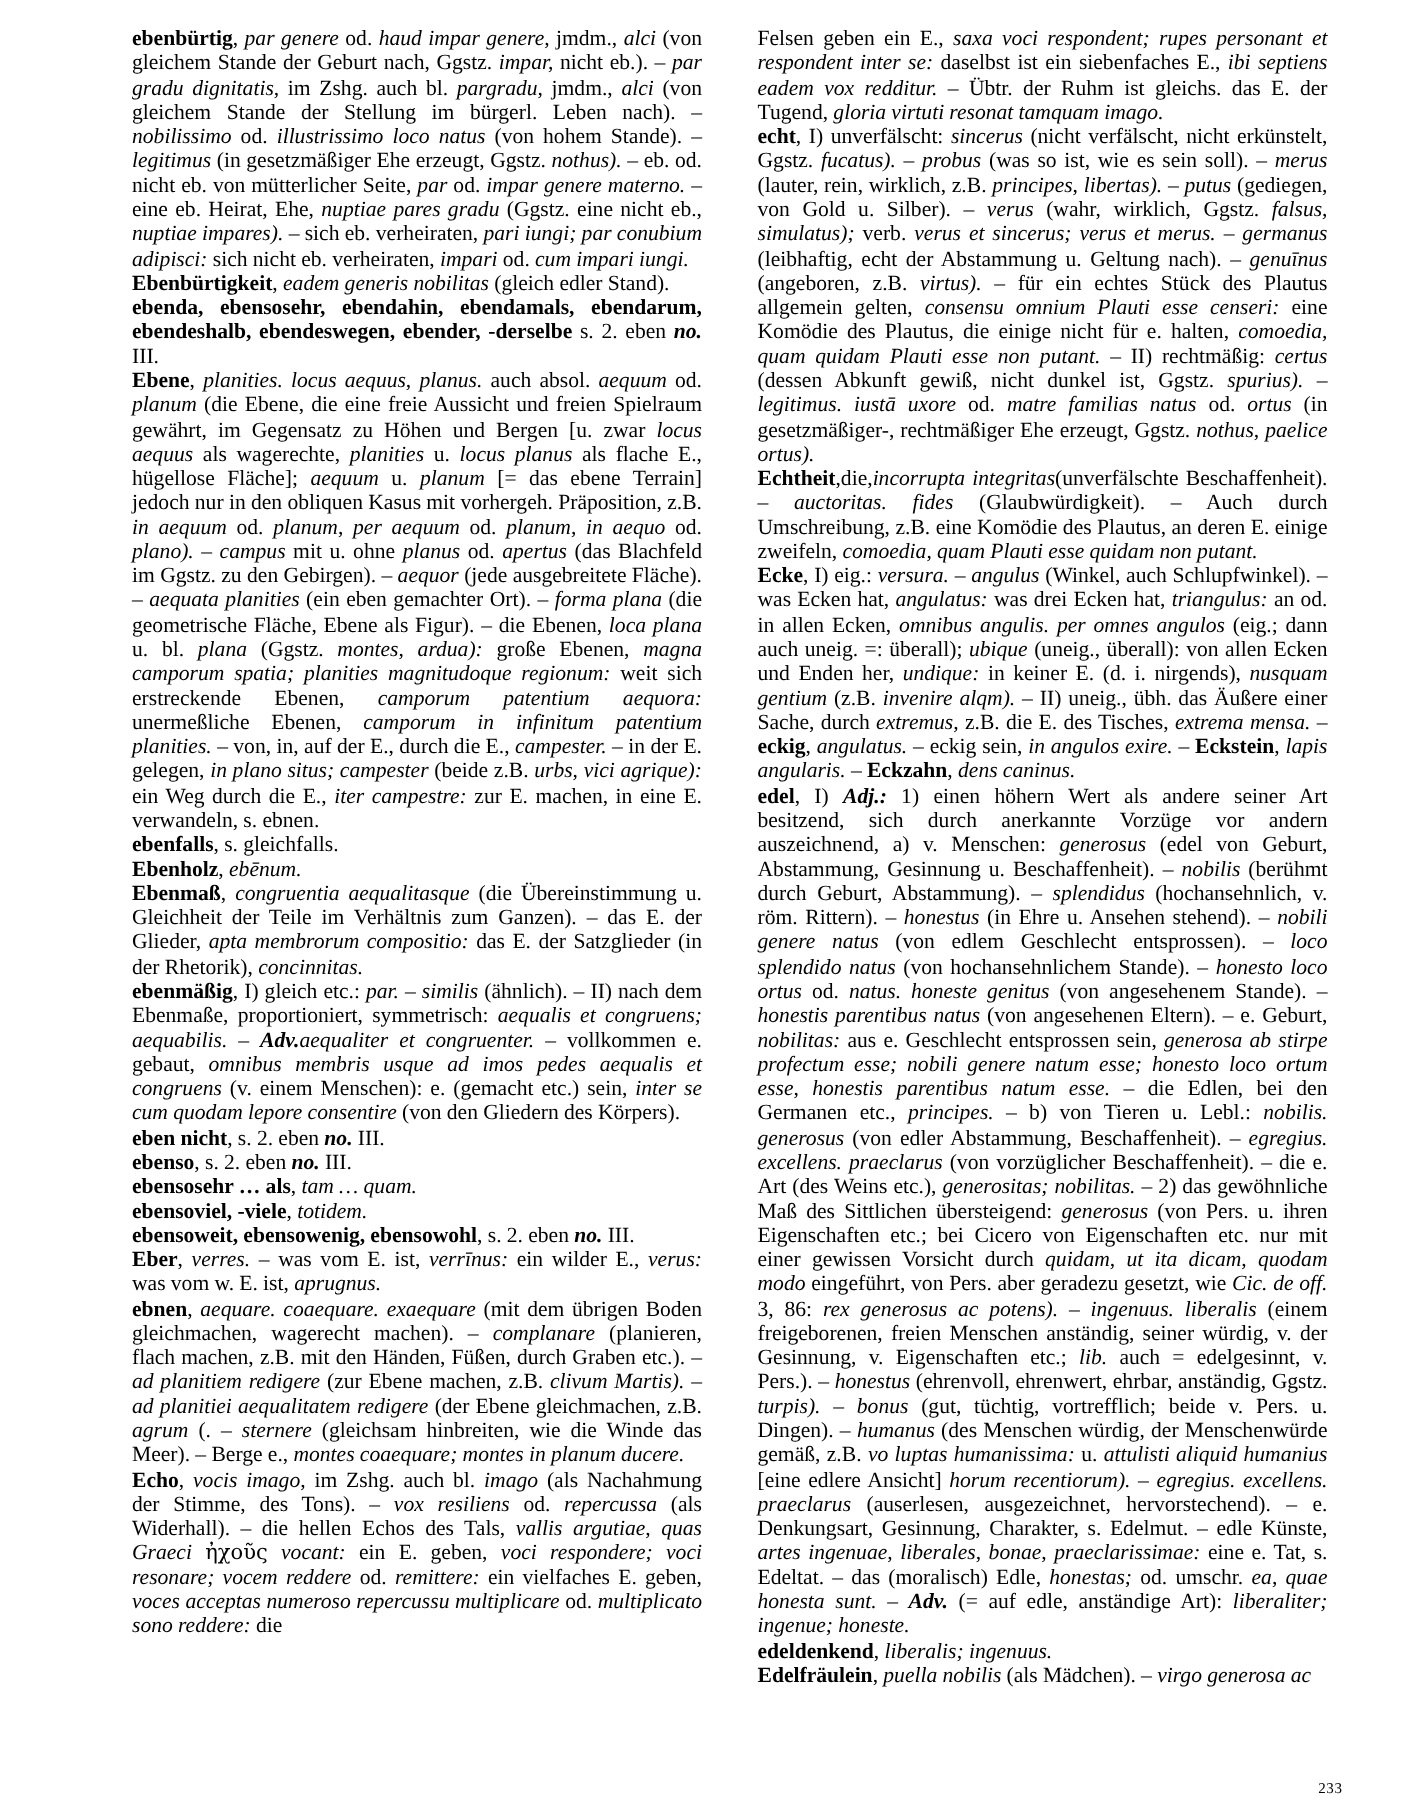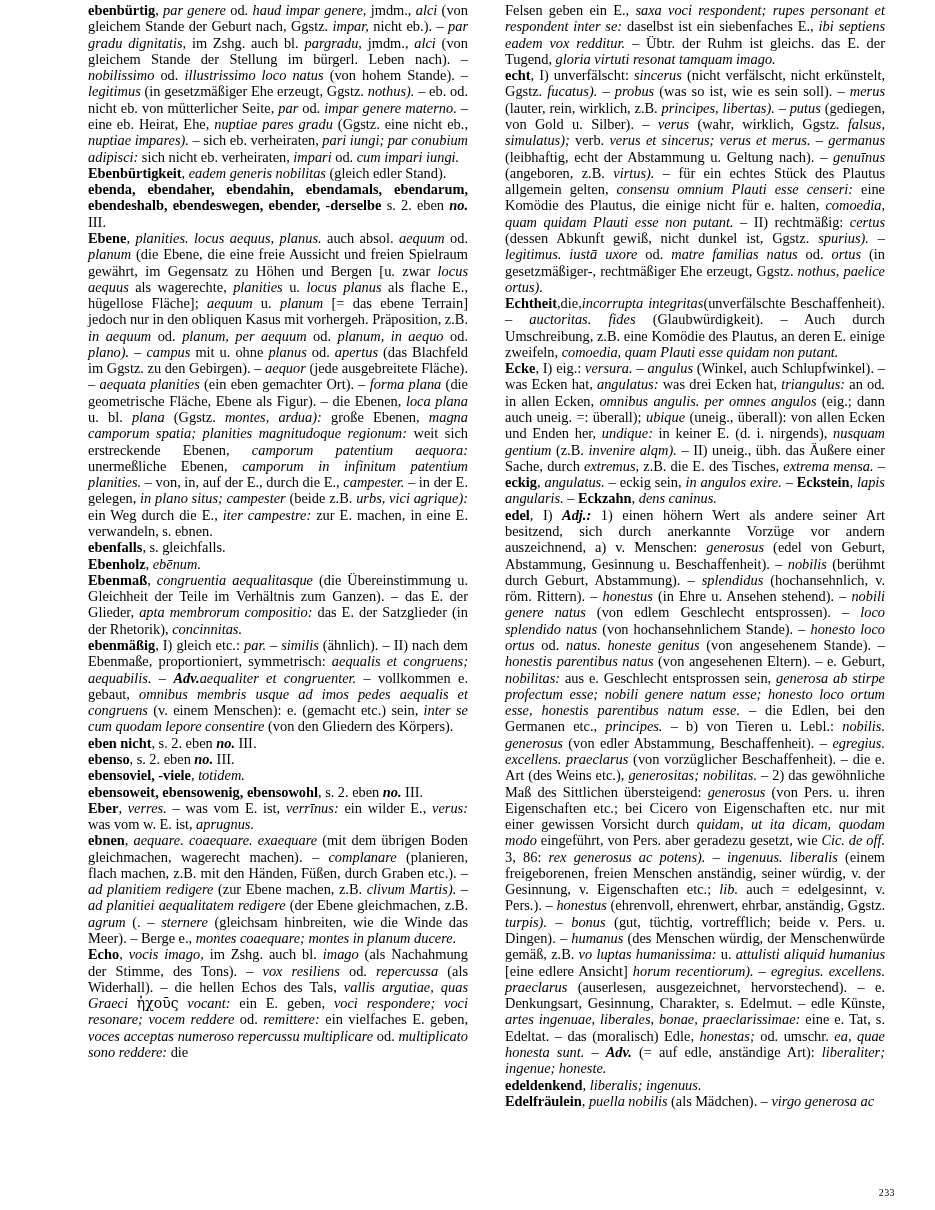--- a/index.html
+++ b/index.html
@@ -12,21 +12,21 @@
     height: 1210px;
     font-family: "Liberation Serif", "DejaVu Serif", serif;
     color: #000000;
     overflow: hidden;
   }
   .page {
     position: relative;
     width: 935px;
     height: 1210px;
     box-sizing: border-box;
-    padding: 2px 40px 0 88px;
+    padding: 18px 40px 0 88px;
     background: #fff;
   }
   .columns {
     display: flex;
     gap: 37px;
     align-items: flex-start;
   }
   .col {
     width: 380px;
     flex: 0 0 380px;
@@ -59,28 +59,29 @@
   .col p { text-align-last: left; }
 </style>
 </head>
 <body>
 
 <div class="page">
   <div class="columns">
     <div class="col" id="col-left">
         <p class="ind"><span class="hw">ebenbürtig</span>, <i>par genere</i> od. <i>haud impar genere,</i> jmdm., <i>alci</i> (von gleichem Stande der Geburt nach, Ggstz. <i>impar,</i> nicht eb.). – <i>par gradu dignitatis,</i> im Zshg. auch bl. <i>pargradu,</i> jmdm., <i>alci</i> (von gleichem Stande der Stellung im bürgerl. Leben nach). – <i>nobilissimo</i> od. <i>illustrissimo loco natus</i> (von hohem Stande). – <i>legitimus</i> (in gesetzmäßiger Ehe erzeugt, Ggstz. <i>nothus).</i> – eb. od. nicht eb. von mütterlicher Seite, <i>par</i> od. <i>impar genere materno.</i> – eine eb. Heirat, Ehe, <i>nuptiae pares gradu</i> (Ggstz. eine nicht eb., <i>nuptiae impares).</i> – sich eb. verheiraten, <i>pari iungi; par conubium adipisci:</i> sich nicht eb. verheiraten, <i>impari</i> od. <i>cum impari iungi.</i></p>
         <p class="ind"><span class="hw">Ebenbürtigkeit</span>, <i>eadem generis nobilitas</i> (gleich edler Stand).</p>
-        <p class="ind"><span class="hw">ebenda, ebendaher, ebendahin, ebendamals, ebendarum, ebendeshalb, ebendeswegen, ebender, -derselbe</span> s. 2. eben <span class="bi">no.</span> III.</p>
+        <p class="ind"><span class="hw">ebenda, ebensosehr, ebendahin, ebendamals, ebendarum, ebendeshalb, ebendeswegen, ebender, -derselbe</span> s. 2. eben <span class="bi">no.</span> III.</p>
         <p class="ind"><span class="hw">Ebene</span>, <i>planities. locus aequus, planus.</i> auch absol. <i>aequum</i> od. <i>planum</i> (die Ebene, die eine freie Aussicht und freien Spielraum gewährt, im Gegensatz zu Höhen und Bergen [u. zwar <i>locus aequus</i> als wagerechte, <i>planities</i> u. <i>locus planus</i> als flache E., hügellose Fläche]; <i>aequum</i> u. <i>planum</i> [= das ebene Terrain] jedoch nur in den obliquen Kasus mit vorhergeh. Präposition, z.B. <i>in aequum</i> od. <i>planum, per aequum</i> od. <i>planum, in aequo</i> od. <i>plano).</i> – <i>campus</i> mit u. ohne <i>planus</i> od. <i>apertus</i> (das Blachfeld im Ggstz. zu den Gebirgen). – <i>aequor</i> (jede ausgebreitete Fläche). – <i>aequata planities</i> (ein eben gemachter Ort). – <i>forma plana</i> (die geometrische Fläche, Ebene als Figur). – die Ebenen, <i>loca plana</i> u. bl. <i>plana</i> (Ggstz. <i>montes, ardua):</i> große Ebenen, <i>magna camporum spatia; planities magnitudoque regionum:</i> weit sich erstreckende Ebenen, <i>camporum patentium aequora:</i> unermeßliche Ebenen, <i>camporum in infinitum patentium planities.</i> – von, in, auf der E., durch die E., <i>campester.</i> – in der E. gelegen, <i>in plano situs; campester</i> (beide z.B. <i>urbs, vici agrique):</i> ein Weg durch die E., <i>iter campestre:</i> zur E. machen, in eine E. verwandeln, s. ebnen.</p>
         <p class="ind"><span class="hw">ebenfalls</span>, s. gleichfalls.</p>
         <p class="ind"><span class="hw">Ebenholz</span>, <i>ebēnum.</i></p>
         <p class="ind"><span class="hw">Ebenmaß</span>, <i>congruentia aequalitasque</i> (die Übereinstimmung u. Gleichheit der Teile im Verhältnis zum Ganzen). – das E. der Glieder, <i>apta membrorum compositio:</i> das E. der Satzglieder (in der Rhetorik), <i>concinnitas.</i></p>
         <p class="ind"><span class="hw">ebenmäßig</span>, I) gleich etc.: <i>par.</i> – <i>similis</i> (ähnlich). – II) nach dem Ebenmaße, proportioniert, symmetrisch: <i>aequalis et congruens; aequabilis.</i> – <span class="bi">Adv.</span><i>aequaliter et congruenter.</i> – vollkommen e. gebaut, <i>omnibus membris usque ad imos pedes aequalis et congruens</i> (v. einem Menschen): e. (gemacht etc.) sein, <i>inter se cum quodam lepore consentire</i> (von den Gliedern des Körpers).</p>
         <p class="ind"><span class="hw">eben nicht</span>, s. 2. eben <span class="bi">no.</span> III.</p>
         <p class="ind"><span class="hw">ebenso</span>, s. 2. eben <span class="bi">no.</span> III.</p>
+        <p class="ind"><span class="hw">ebensosehr … als</span>, <i>tam … quam.</i></p>
         <p class="ind"><span class="hw">ebensoviel, -viele</span>, <i>totidem.</i></p>
         <p class="ind"><span class="hw">ebensoweit, ebensowenig, ebensowohl</span>, s. 2. eben <span class="bi">no.</span> III.</p>
         <p class="ind"><span class="hw">Eber</span>, <i>verres.</i> – was vom E. ist, <i>verrīnus:</i> ein wilder E., <i>verus:</i> was vom w. E. ist, <i>aprugnus.</i></p>
         <p class="ind"><span class="hw">ebnen</span>, <i>aequare. coaequare. exaequare</i> (mit dem übrigen Boden gleichmachen, wagerecht machen). – <i>complanare</i> (planieren, flach machen, z.B. mit den Händen, Füßen, durch Graben etc.). – <i>ad planitiem redigere</i> (zur Ebene machen, z.B. <i>clivum Martis).</i> – <i>ad planitiei aequalitatem redigere</i> (der Ebene gleichmachen, z.B. <i>agrum</i> (. – <i>sternere</i> (gleichsam hinbreiten, wie die Winde das Meer). – Berge e., <i>montes coaequare; montes in planum ducere.</i></p>
         <p class="ind"><span class="hw">Echo</span>, <i>vocis imago,</i> im Zshg. auch bl. <i>imago</i> (als Nachahmung der Stimme, des Tons). – <i>vox resiliens</i> od. <i>repercussa</i> (als Widerhall). – die hellen Echos des Tals, <i>vallis argutiae, quas Graeci</i> <span class="gk">ἠχοῦς</span> <i>vocant:</i> ein E. geben, <i>voci respondere; voci resonare; vocem reddere</i> od. <i>remittere:</i> ein vielfaches E. geben, <i>voces acceptas numeroso repercussu multiplicare</i> od. <i>multiplicato sono reddere:</i> die</p>
       </div>
     <div class="col" id="col-right">
         <p class="ind">Felsen geben ein E., <i>saxa voci respondent; rupes personant et respondent inter se:</i> daselbst ist ein siebenfaches E., <i>ibi septiens eadem vox redditur.</i> – Übtr. der Ruhm ist gleichs. das E. der Tugend, <i>gloria virtuti resonat tamquam imago.</i></p>
         <p class="ind"><span class="hw">echt</span>, I) unverfälscht: <i>sincerus</i> (nicht verfälscht, nicht erkünstelt, Ggstz. <i>fucatus).</i> – <i>probus</i> (was so ist, wie es sein soll). – <i>merus</i> (lauter, rein, wirklich, z.B. <i>principes, libertas).</i> – <i>putus</i> (gediegen, von Gold u. Silber). – <i>verus</i> (wahr, wirklich, Ggstz. <i>falsus, simulatus);</i> verb. <i>verus et sincerus; verus et merus.</i> – <i>germanus</i> (leibhaftig, echt der Abstammung u. Geltung nach). – <i>genuīnus</i> (angeboren, z.B. <i>virtus).</i> – für ein echtes Stück des Plautus allgemein gelten, <i>consensu omnium Plauti esse censeri:</i> eine Komödie des Plautus, die einige nicht für e. halten, <i>comoedia, quam quidam Plauti esse non putant.</i> – II) rechtmäßig: <i>certus</i> (dessen Abkunft gewiß, nicht dunkel ist, Ggstz. <i>spurius).</i> – <i>legitimus. iustā uxore</i> od. <i>matre familias natus</i> od. <i>ortus</i> (in gesetzmäßiger-, rechtmäßiger Ehe erzeugt, Ggstz. <i>nothus, paelice ortus).</i></p>
         <p class="ind"><span class="hw">Echtheit</span>,die,<i>incorrupta integritas</i>(unverfälschte Beschaffenheit). – <i>auctoritas. fides</i> (Glaubwürdigkeit). – Auch durch Umschreibung, z.B. eine Komödie des Plautus, an deren E. einige zweifeln, <i>comoedia, quam Plauti esse quidam non putant.</i></p>

